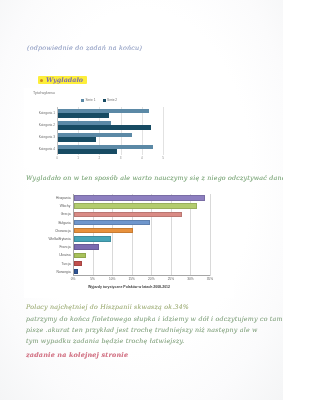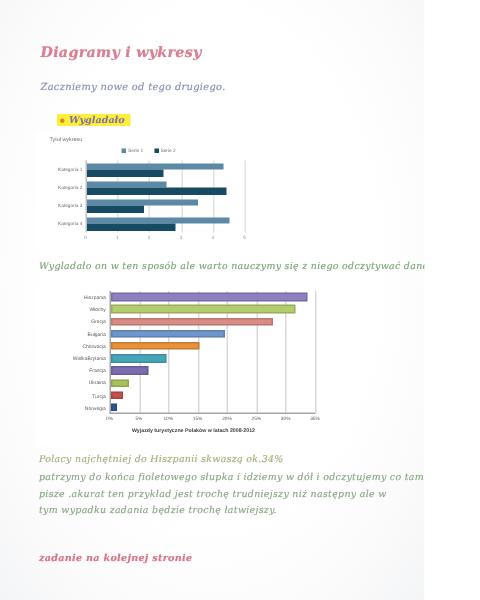--- a/index.html
+++ b/index.html
@@ -66,21 +66,21 @@
   .para{
     position:absolute;left:26px;
     font-size:6.3px;color:#8aa886;
     text-shadow:0 0 .5px rgba(138,168,134,.5);
   }
   .para.l0{top:303px;color:#a8b37a;}
   .para.l1{top:315px;}
   .para.l2{top:326px;}
   .para.l3{top:337px;}
   .redline{
-    position:absolute;left:26px;top:368px;
+    position:absolute;left:26px;top:351px;
     font-size:6.4px;color:#d4798a;font-weight:bold;
     text-shadow:0 0 .5px rgba(212,121,138,.6);
   }
 
   
   .chart1{
     position:absolute;left:24px;top:88px;
     width:150px;height:80px;
     background:#ffffff;
   }
@@ -169,22 +169,21 @@
     position:absolute;left:0;right:0;top:95px;
     text-align:center;font-size:3.5px;color:#3d3d3d;font-weight:bold;
     font-family:"Liberation Sans",sans-serif;
   }
 </style>
 </head>
 <body>
 
 <div class="page">
 
-  <div class="hand title">Diagramy i wykresy</div>
-  <div class="hand sub2">Zaczniemy nowe od tego drugiego.</div>
+  <div class="hand sub1">(odpowiednie do zadań na końcu)</div>
 
   <div class="bullet-row">
     <span class="bullet-dot"></span>
     <span class="bullet-label">Wygladało</span>
   </div>
 
   <div class="chart1">
     <div class="c1-title">Tytuł wykresu</div>
     <div class="c1-legend">
       <span class="lg">

